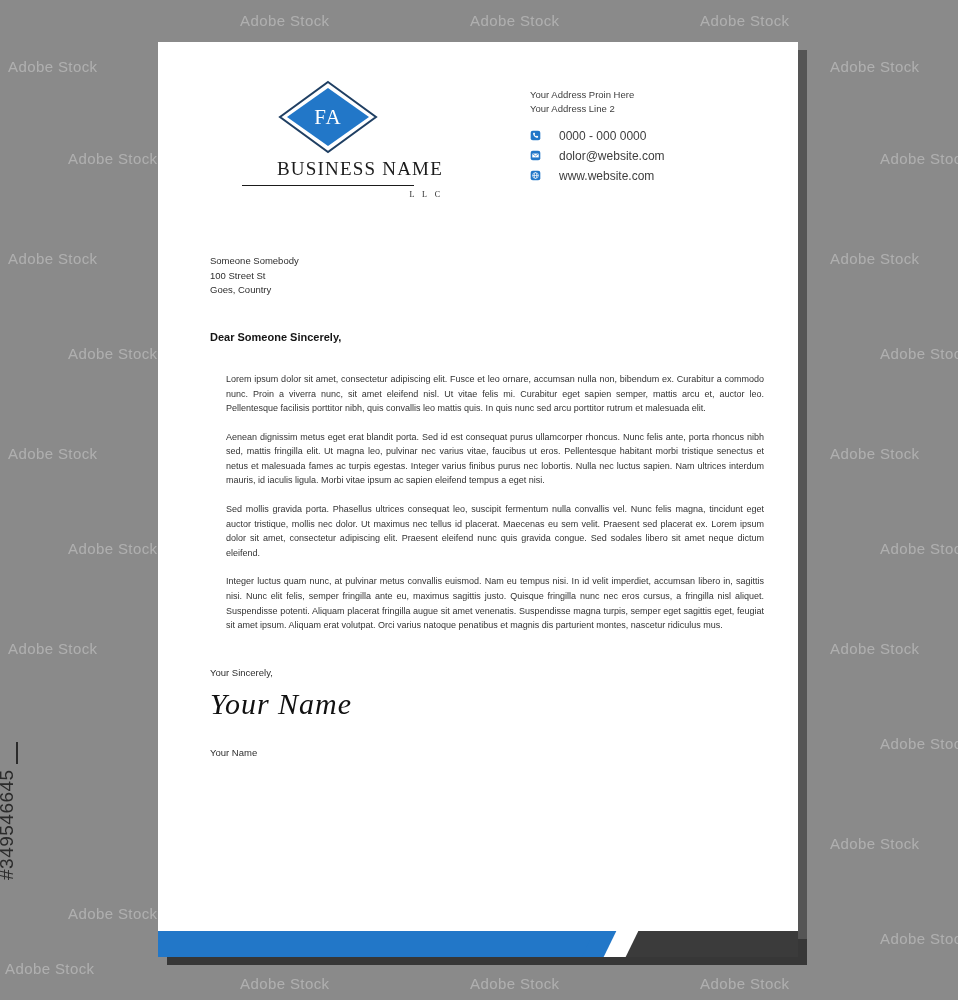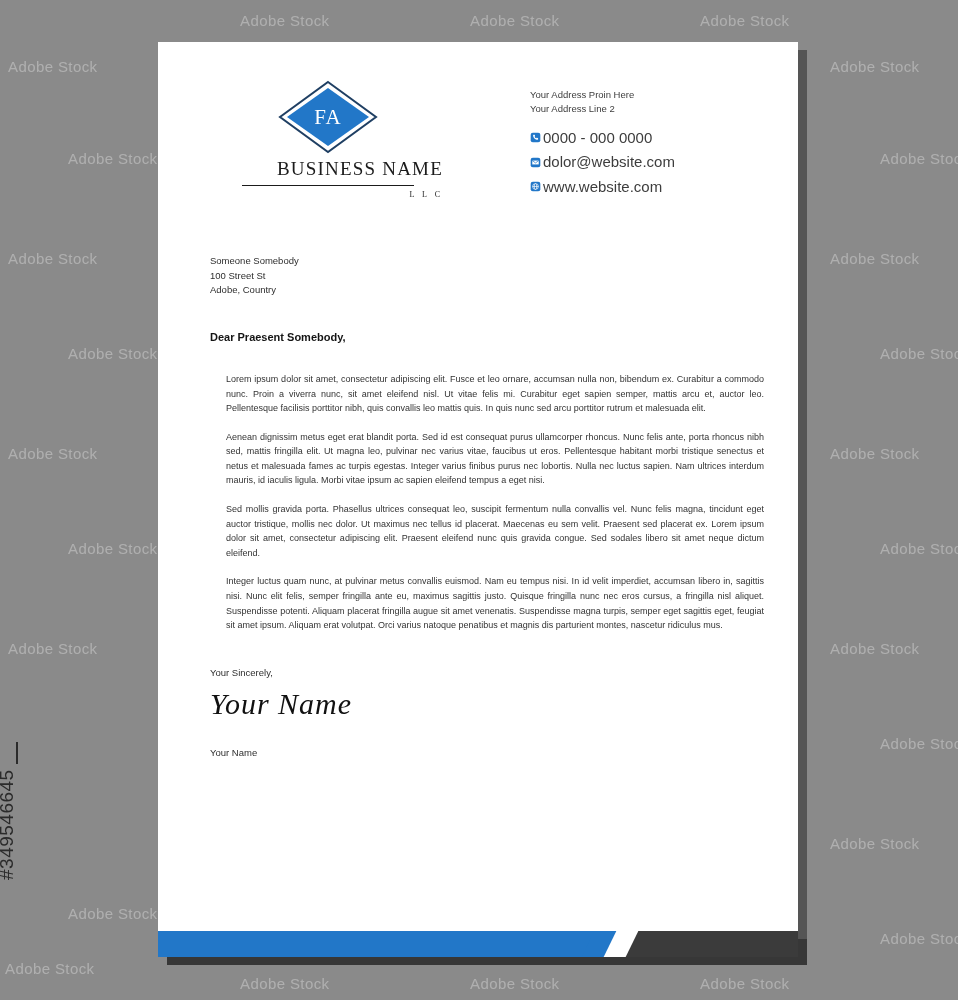--- a/index.html
+++ b/index.html
@@ -122,23 +122,23 @@
     color: #3d3d3d;
     line-height: 1.5;
   }
   .contact-addr div { white-space: nowrap; }
   .contact-list {
     margin-top: 10px;
   }
   .contact-row {
     display: flex;
     align-items: center;
-    gap: 2px;
+    gap: 18px;
     margin-bottom: 2px;
-    font-size: 15px;
+    font-size: 12px;
     color: #3d3d3d;
   }
   .cicon {
     width: 11px;
     height: 11px;
     flex: 0 0 11px;
     display: flex;
     align-items: center;
     justify-content: center;
   }
@@ -310,24 +310,24 @@
           <span>www.website.com</span>
         </div>
 
       </div>
     </div>
   </div>
 
   <div class="recipient">
     <div>Someone Somebody</div>
     <div>100 Street St</div>
-    <div>Adobe, Country</div>
+    <div>Goes, Country</div>
   </div>
 
-  <div class="salutation">Dear Praesent Somebody,</div>
+  <div class="salutation">Dear Someone Sincerely,</div>
 
   <div class="body-copy">
     <p>Lorem ipsum dolor sit amet, consectetur adipiscing elit. Fusce et leo ornare, accumsan nulla non, bibendum ex. Curabitur a commodo nunc. Proin a viverra nunc, sit amet eleifend nisl. Ut vitae felis mi. Curabitur eget sapien semper, mattis arcu et, auctor leo. Pellentesque facilisis porttitor nibh, quis convallis leo mattis quis. In quis nunc sed arcu porttitor rutrum et malesuada elit.</p>
     <p>Aenean dignissim metus eget erat blandit porta. Sed id est consequat purus ullamcorper rhoncus. Nunc felis ante, porta rhoncus nibh sed, mattis fringilla elit. Ut magna leo, pulvinar nec varius vitae, faucibus ut eros. Pellentesque habitant morbi tristique senectus et netus et malesuada fames ac turpis egestas. Integer varius finibus purus nec lobortis. Nulla nec luctus sapien. Nam ultrices interdum mauris, id iaculis ligula. Morbi vitae ipsum ac sapien eleifend tempus a eget nisi.</p>
     <p>Sed mollis gravida porta. Phasellus ultrices consequat leo, suscipit fermentum nulla convallis vel. Nunc felis magna, tincidunt eget auctor tristique, mollis nec dolor. Ut maximus nec tellus id placerat. Maecenas eu sem velit. Praesent sed placerat ex. Lorem ipsum dolor sit amet, consectetur adipiscing elit. Praesent eleifend nunc quis gravida congue. Sed sodales libero sit amet neque dictum eleifend.</p>
     <p>Integer luctus quam nunc, at pulvinar metus convallis euismod. Nam eu tempus nisi. In id velit imperdiet, accumsan libero in, sagittis nisi. Nunc elit felis, semper fringilla ante eu, maximus sagittis justo. Quisque fringilla nunc nec eros cursus, a fringilla nisl aliquet. Suspendisse potenti. Aliquam placerat fringilla augue sit amet venenatis. Suspendisse magna turpis, semper eget sagittis eget, feugiat sit amet ipsum. Aliquam erat volutpat. Orci varius natoque penatibus et magnis dis parturient montes, nascetur ridiculus mus.</p>
   </div>
 
   <div class="closing">Your Sincerely,</div>
   <div class="signature">Your Name</div>

